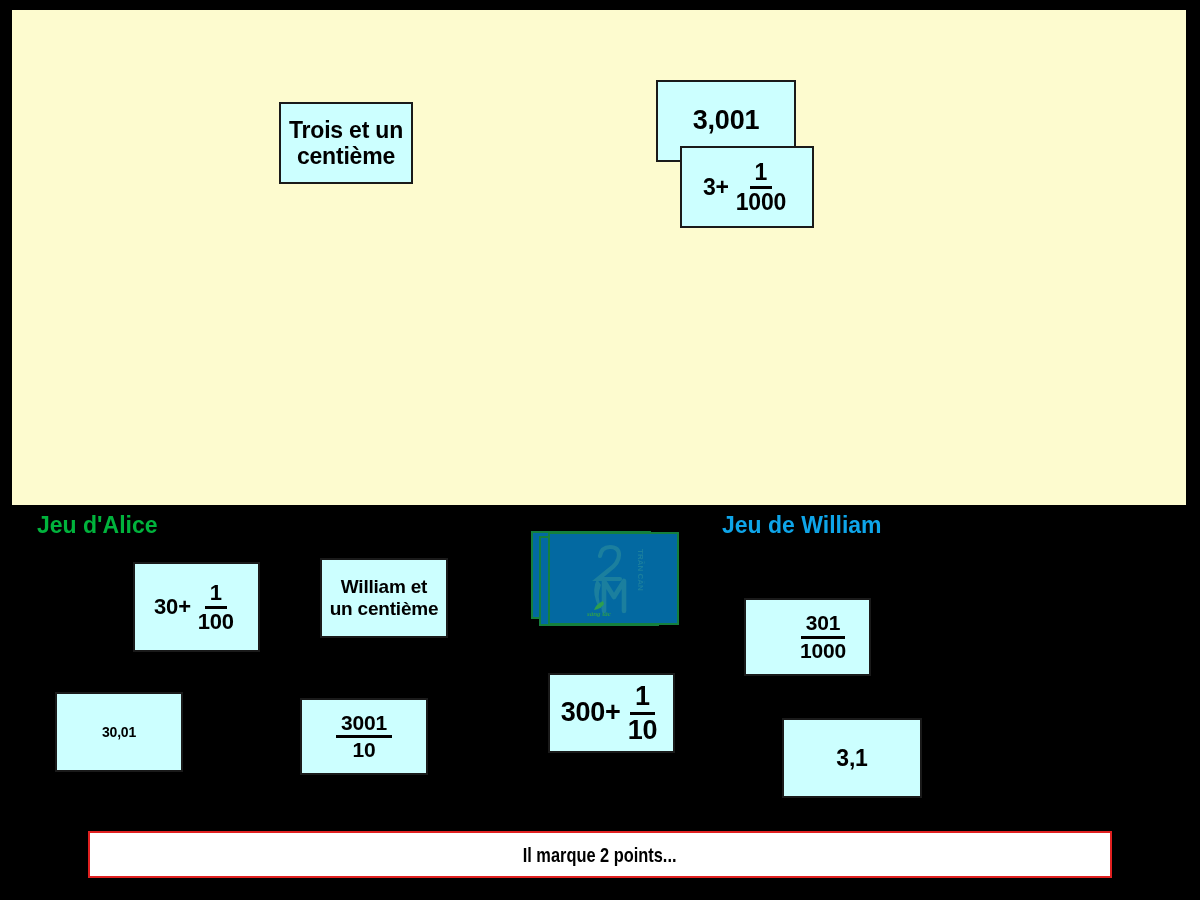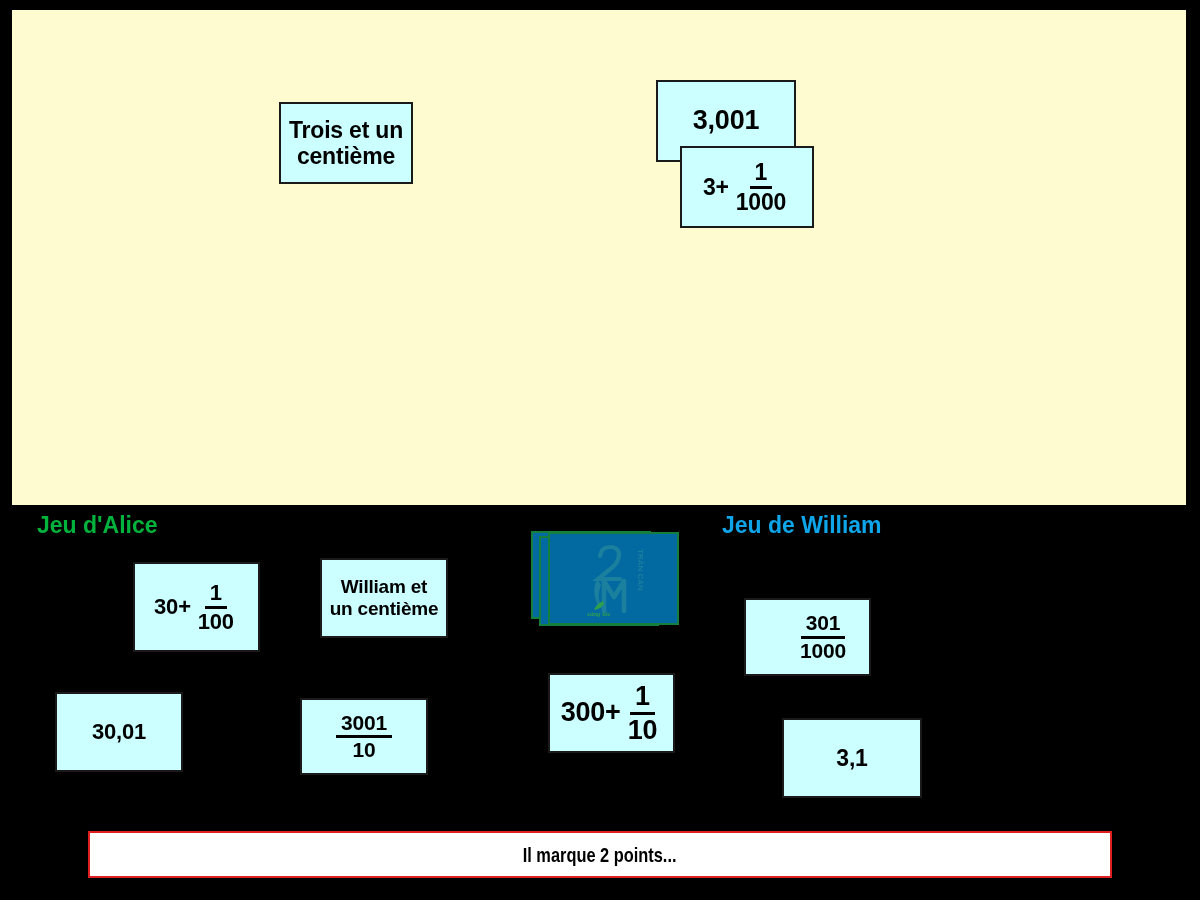--- a/index.html
+++ b/index.html
@@ -92,21 +92,21 @@
     left: 722px;
     top: 512px;
     color: #0ea5e9;
     font-size: 23px;
     font-weight: bold;
   }
 
   
   #card-al1 { left: 133px; top: 562px; width: 127px; height: 90px; font-size: 22px; }
   #card-al2 { left: 320px; top: 558px; width: 128px; height: 80px; font-size: 19px; }
-  #card-al3 { left: 55px;  top: 692px; width: 128px; height: 80px; font-size: 22px; }
+  #card-al3 { left: 55px;  top: 692px; width: 128px; height: 80px; font-size: 14px; }
   #card-al4 { left: 300px; top: 698px; width: 128px; height: 77px; font-size: 21px; }
 
   
   #card-wi1 { left: 744px; top: 598px; width: 127px; height: 78px; font-size: 21px; padding-left: 31px; }
   #card-wi2 { left: 548px; top: 673px; width: 127px; height: 80px; font-size: 27px; }
   #card-wi3 { left: 782px; top: 718px; width: 140px; height: 80px; font-size: 23px; }
 
   
   #deck {
     position: absolute;

